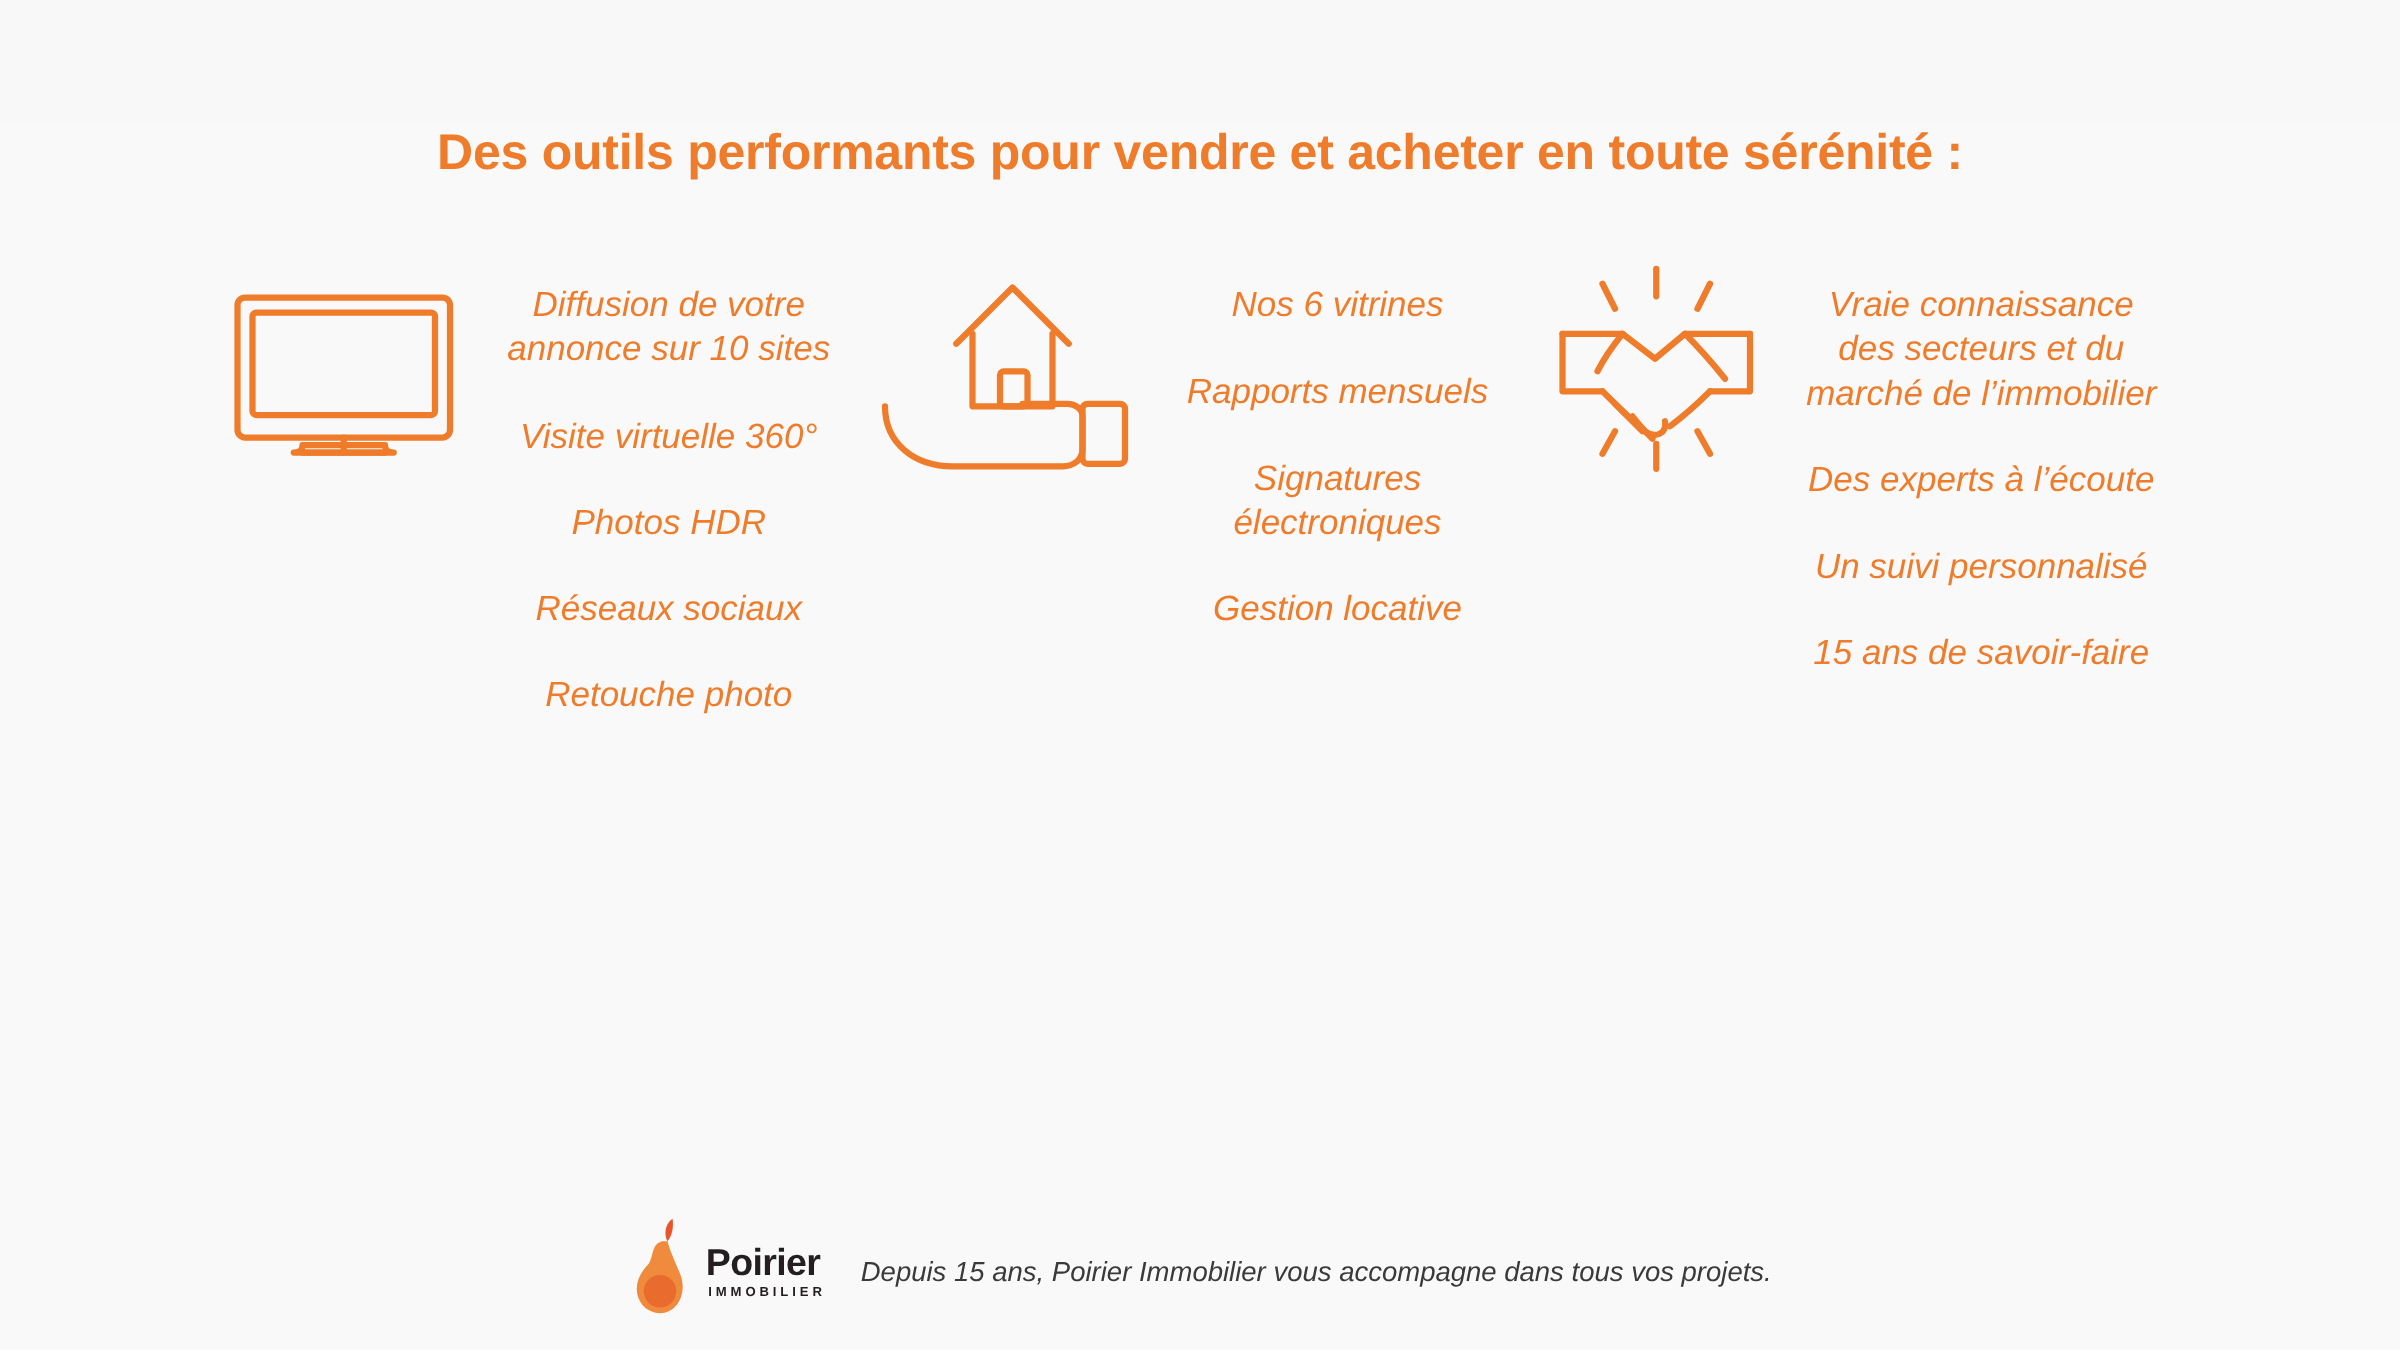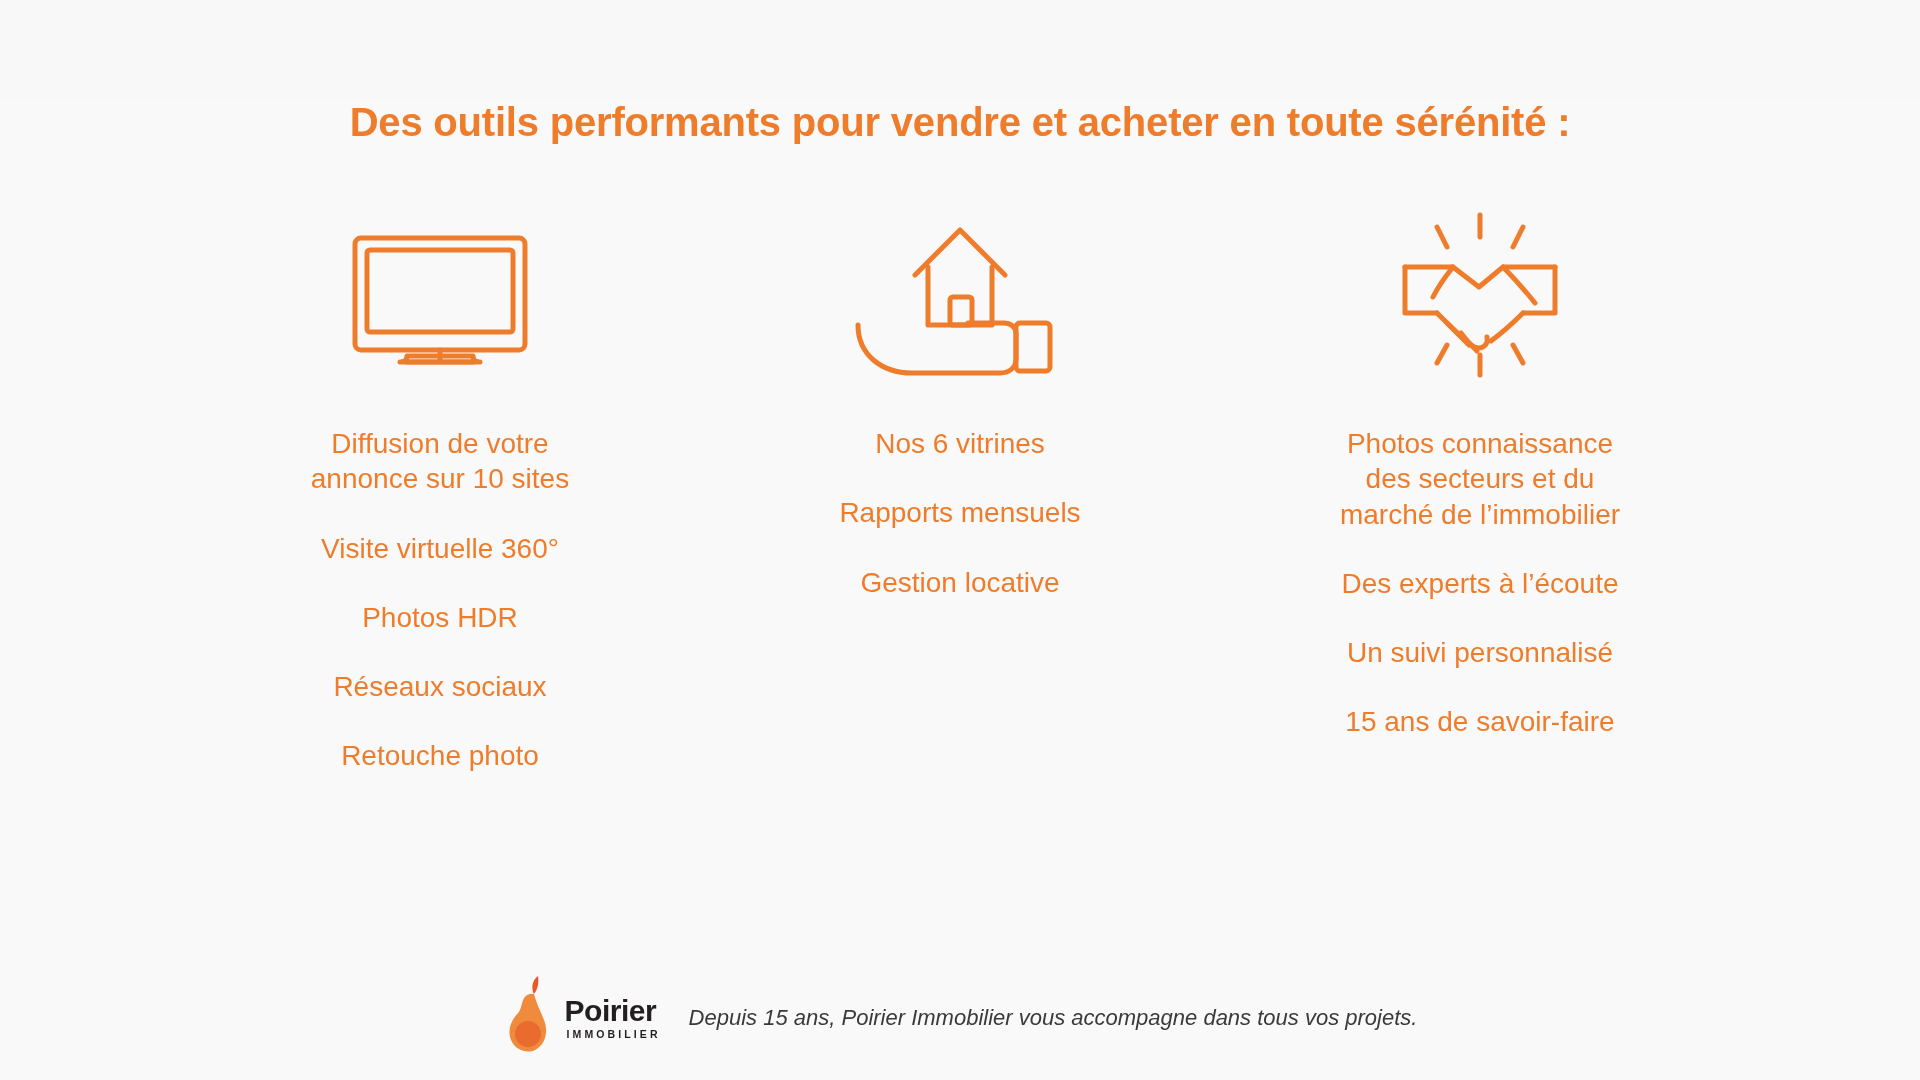--- a/index.html
+++ b/index.html
@@ -32,23 +32,24 @@
   .columns {
     display: flex;
     justify-content: center;
     align-items: flex-start;
     margin-top: 55px;
     padding: 0 120px;
   }
   .col {
     flex: 1 1 0;
     display: flex;
-    flex-direction: column;
-    align-items: center;
+    flex-direction: row;
+    align-items: flex-start;
     max-width: 520px;
+    font-style: italic;
   }
   .icon-wrap {
     height: 200px;
     display: flex;
     align-items: center;
     justify-content: center;
   }
   .feature-list {
     margin-top: 26px;
     width: 100%;
@@ -139,20 +140,21 @@
           <path d="M65 70 L110 25 L155 70"></path>
           <path d="M78 62 L78 120 L142 120 L142 62"></path>
           <rect x="100" y="92" width="22" height="28" rx="3"></rect>
           <path d="M8 120 C8 150 32 168 62 168 L150 168 C160 168 166 162 166 154 L166 128 C166 122 160 118 154 118 L118 118"></path>
           <rect x="166" y="118" width="34" height="48" rx="4"></rect>
         </svg>
       </div>
       <div class="feature-list">
         <div class="feature">Nos 6 vitrines</div>
         <div class="feature">Rapports mensuels</div>
+        <div class="feature">Signatures électroniques</div>
         <div class="feature">Gestion locative</div>
       </div>
     </div>
 
     <div class="col">
       <div class="icon-wrap">
         <svg width="210" height="190" viewBox="0 0 210 190" fill="none" stroke="#ef7c2a" stroke-width="5" stroke-linecap="round" stroke-linejoin="round">
           <path d="M105 10 L105 32"></path>
           <path d="M62 22 L72 42"></path>
           <path d="M148 22 L138 42"></path>
@@ -164,21 +166,21 @@
           <path d="M78 62 C70 72 62 84 58 92"></path>
           <path d="M128 62 C140 74 152 88 160 98"></path>
           <path d="M72 118 C80 126 88 134 94 140"></path>
           <path d="M86 128 C92 136 98 142 102 146"></path>
           <path d="M105 170 L105 150"></path>
           <path d="M62 158 L72 140"></path>
           <path d="M148 158 L138 140"></path>
         </svg>
       </div>
       <div class="feature-list">
-        <div class="feature">Photos connaissance
+        <div class="feature">Vraie connaissance
 des secteurs et du
 marché de l’immobilier</div>
         <div class="feature">Des experts à l’écoute</div>
         <div class="feature">Un suivi personnalisé</div>
         <div class="feature">15 ans de savoir-faire</div>
       </div>
     </div>
 
   </div>
 

